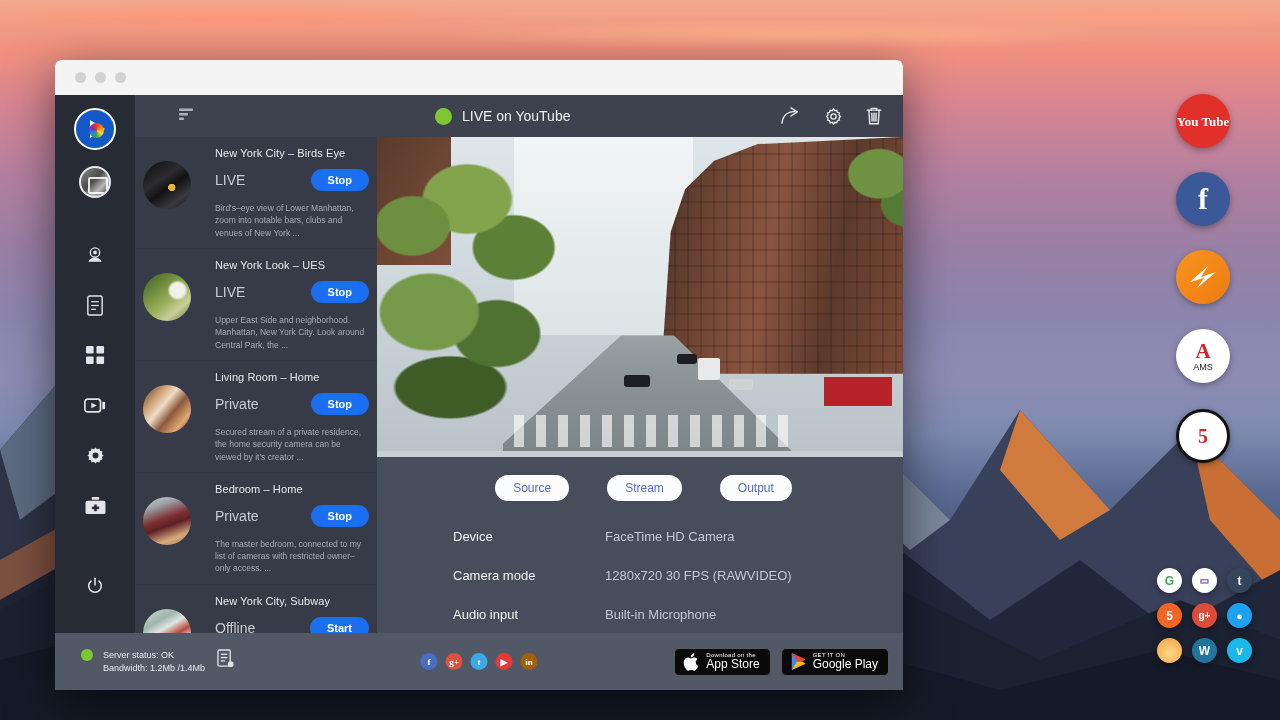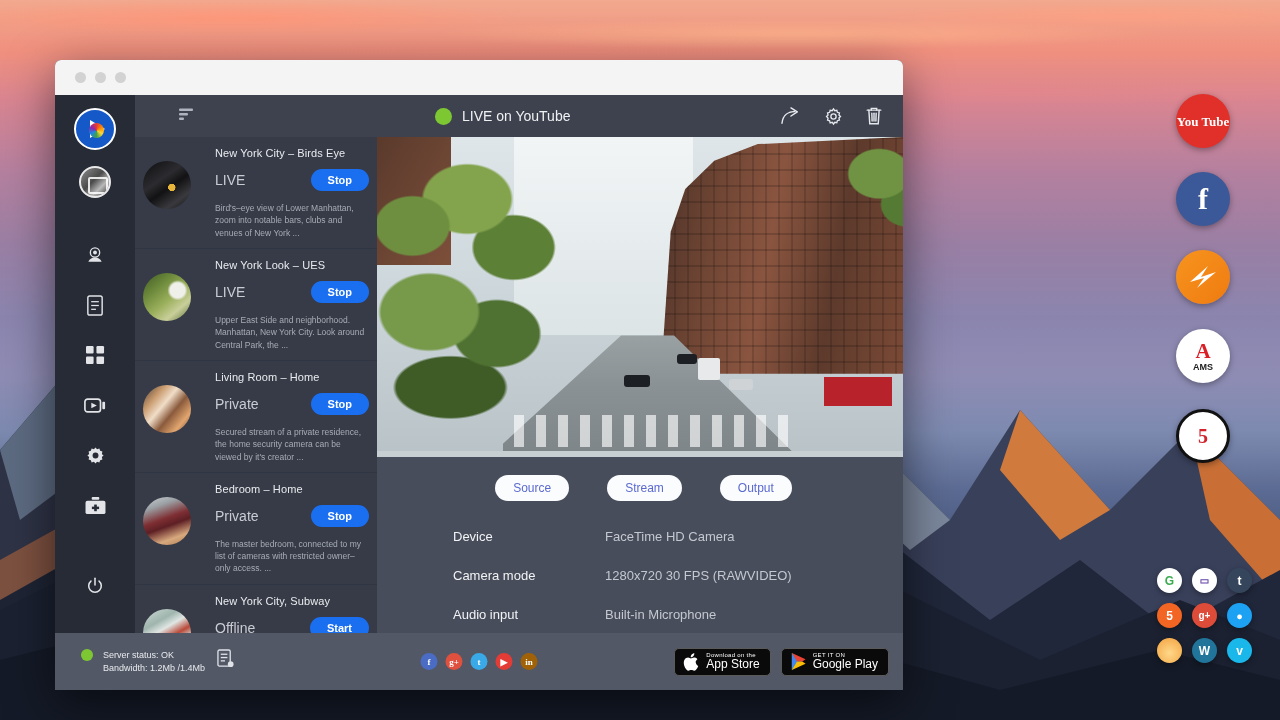--- a/index.html
+++ b/index.html
@@ -270,21 +270,21 @@
 </div>
 <div class="dicon d-big" style="left:1176px; top:172px; background:#3b5998; color:#fff; font-size:30px; font-weight:bold; font-family:'Liberation Serif',serif;">f</div>
 <div class="dicon d-big" style="left:1176px; top:250px; background:linear-gradient(135deg,#f7941e,#ef7b10);">
   <svg width="34" height="34" viewBox="0 0 34 34">
     <polygon points="4,22 22,6 15,17 30,12 11,28 18,18" fill="#fff"></polygon>
   </svg>
 </div>
 <div class="dicon d-big" style="left:1176px; top:329px; background:#fff;">
   <div style="text-align:center;line-height:1;">
     <div style="color:#da1f26;font-size:21px;font-weight:bold;font-family:'Liberation Serif',serif;">A</div>
-    <div style="color:#222;font-size:9px;font-weight:bold;margin-top:1px;">AMS</div>
+    <div style="color:#222;font-size:9px;font-weight:normal;margin-top:1px;">AMS</div>
   </div>
 </div>
 <div class="dicon d-big" style="left:1176px; top:409px; background:#fff; border:3px solid #111;">
   <span style="color:#d0232b;font-size:20px;font-weight:bold;font-family:'Liberation Serif',serif;">5</span>
 </div>
 
 <div class="dicon d-sm" style="left:1157px; top:568px; background:#fff; color:#3aab4e;">G</div>
 <div class="dicon d-sm" style="left:1192px; top:568px; background:#fff; color:#6441a5; font-size:10px;">▭</div>
 <div class="dicon d-sm" style="left:1227px; top:568px; background:#35465c; color:#fff;">t</div>
 <div class="dicon d-sm" style="left:1157px; top:603px; background:#f26522; color:#fff;">5</div>

